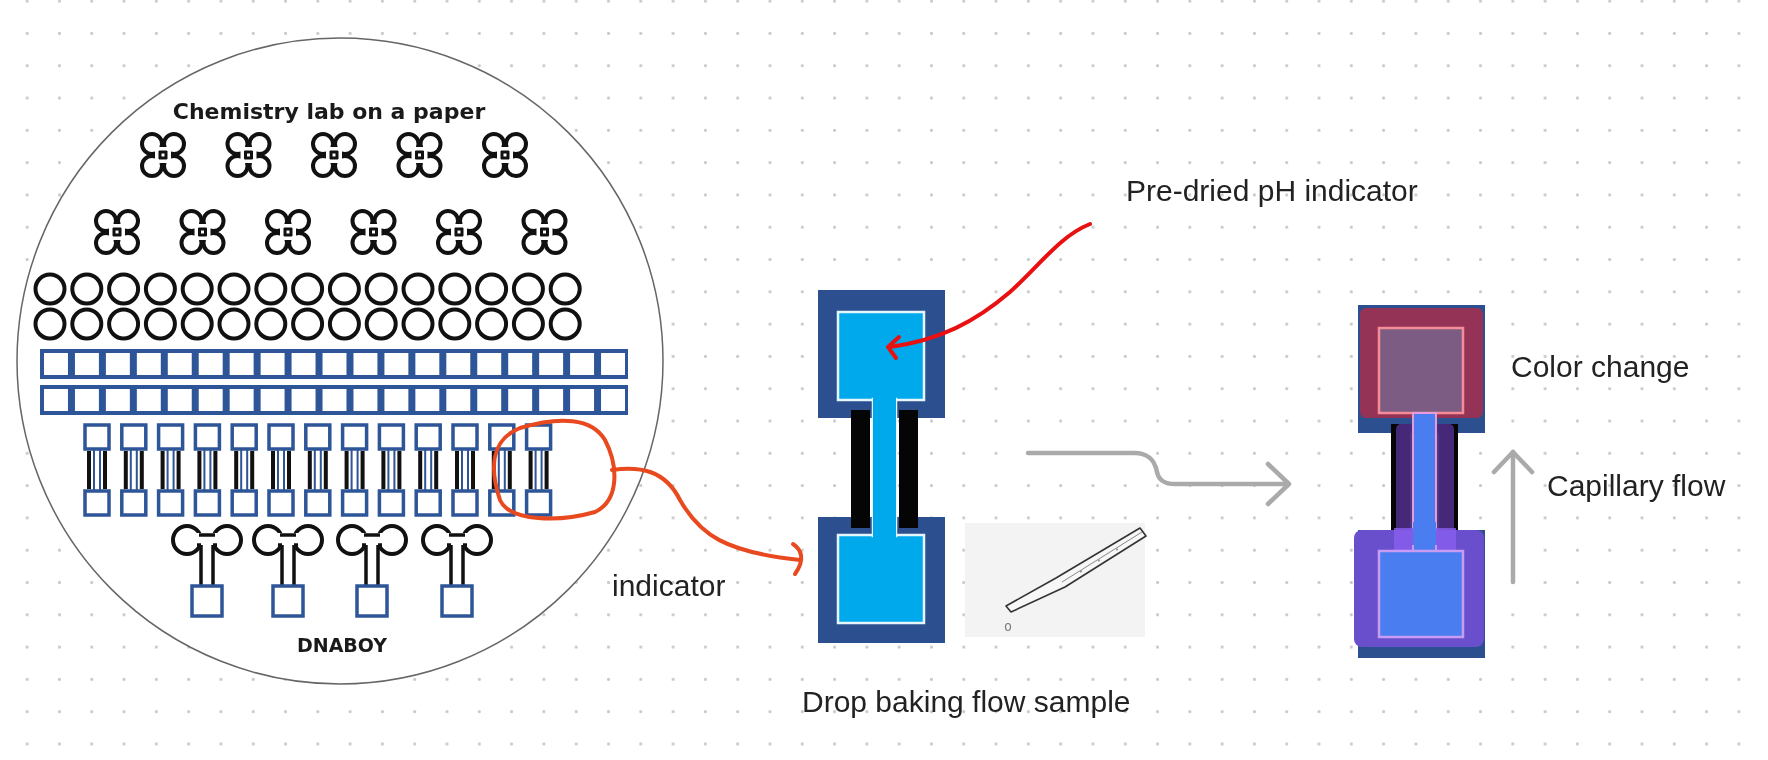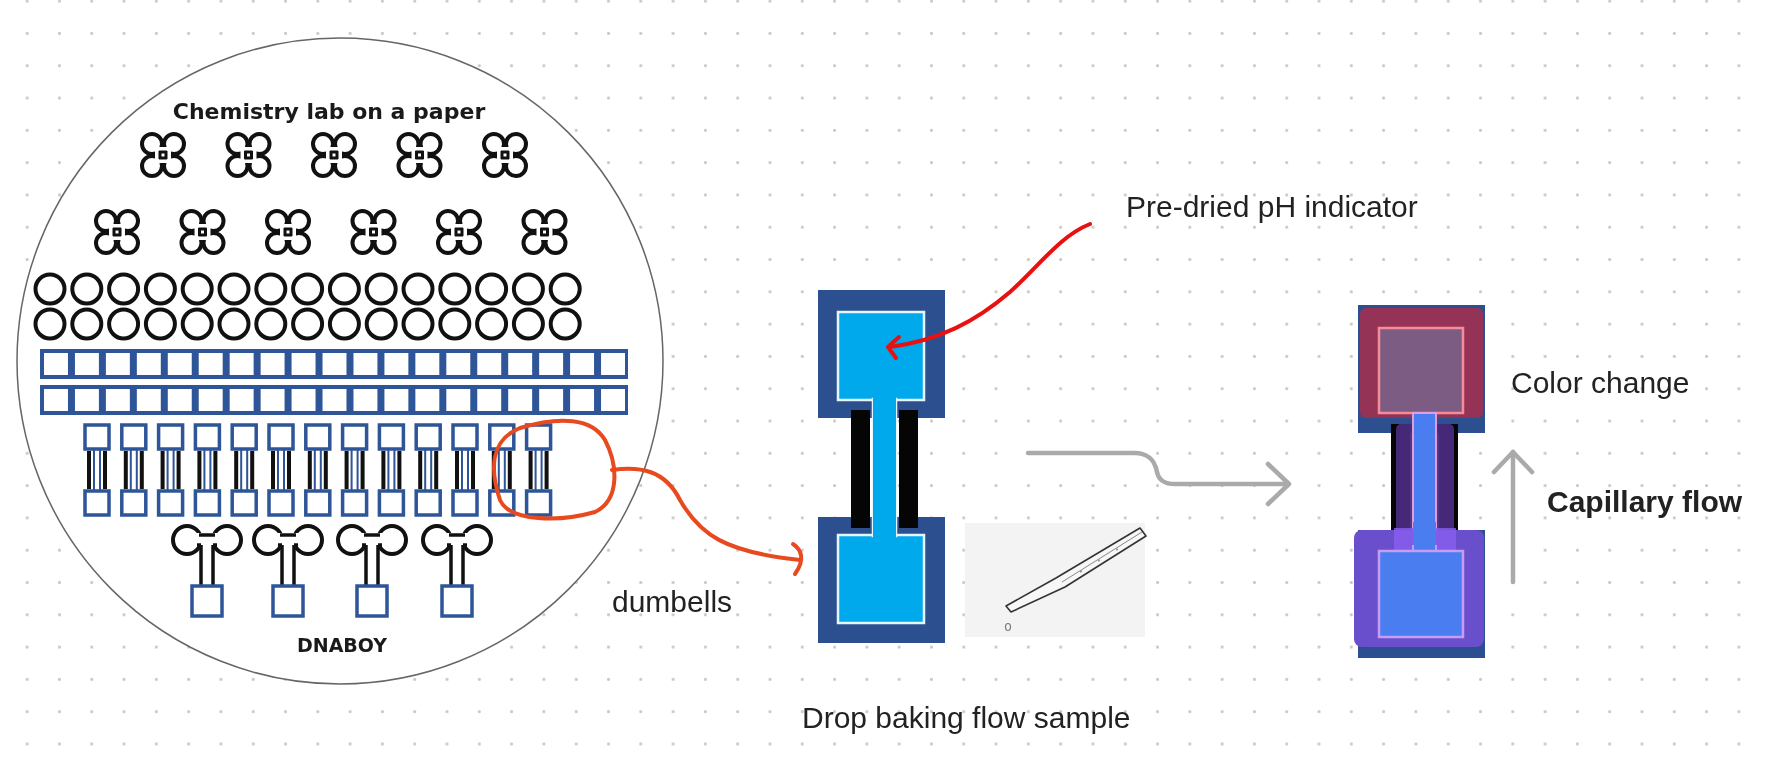--- a/index.html
+++ b/index.html
@@ -7,21 +7,21 @@
     width: 1768px; height: 760px; position: relative; overflow: hidden;
     background-color: #ffffff;
     background-image: radial-gradient(circle, #c9c9c9 1.3px, transparent 1.6px);
     background-size: 32.3px 32.3px;
     background-position: 11px -15px;
     font-family: "Liberation Sans", sans-serif;
   }
   svg.canvas { position: absolute; left: 0; top: 0; }
   .label {
     position: absolute; color: #222222; white-space: nowrap;
-    font-family: "Liberation Sans", sans-serif; font-size: 30px; line-height: 1; margin-top: 16px;
+    font-family: "Liberation Sans", sans-serif; font-size: 30px; line-height: 1;
   }
   .wafer-text {
     font-family: "DejaVu Sans", sans-serif; font-weight: bold; fill: #1a1a1a;
   }
 </style>
 </head>
 <body>
 
 <svg class="canvas" width="1768" height="760" viewBox="0 0 1768 760">
   <defs>
@@ -225,17 +225,17 @@
     <rect x="1379" y="551" width="84" height="86" fill="#4a7ef0" stroke="#c79cf2" stroke-width="2.5"></rect>
     <path d="M1413,551 L1413,545 M1436,551 L1436,545" stroke="#c79cf2" stroke-width="2"></path>
   </g>
 
   <g>
     <path d="M1513,582 L1513,452" fill="none" stroke="#aaaaaa" stroke-width="4.5" stroke-linecap="round"></path>
     <path d="M1494,472 L1513,452 L1532,472" fill="none" stroke="#aaaaaa" stroke-width="4.5" stroke-linecap="round" stroke-linejoin="round"></path>
   </g>
 </svg>
 
-<div class="label" style="left:612px; top:571px;">dumbells</div>
+<div class="label" style="left:612px; top:571px;">indicator</div>
 <div class="label" style="left:1126px; top:176px;">Pre-dried pH indicator</div>
 <div class="label" style="left:802px; top:687px;">Drop baking flow sample</div>
 <div class="label" style="left:1511px; top:352px;">Color change</div>
-<div class="label" style="left:1547px; top:471px;font-weight:bold;">Capillary flow</div>
+<div class="label" style="left:1547px; top:471px;">Capillary flow</div>
 
 </body></html>

